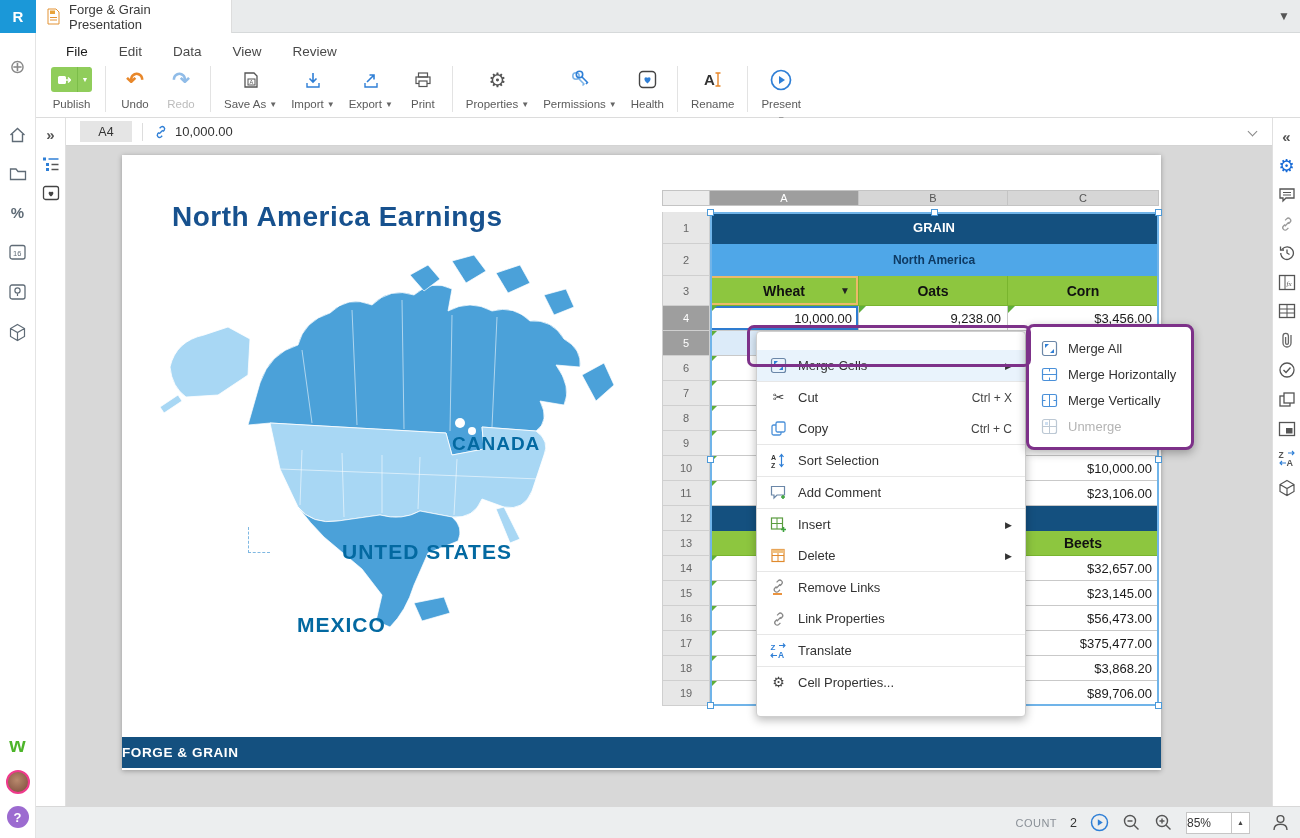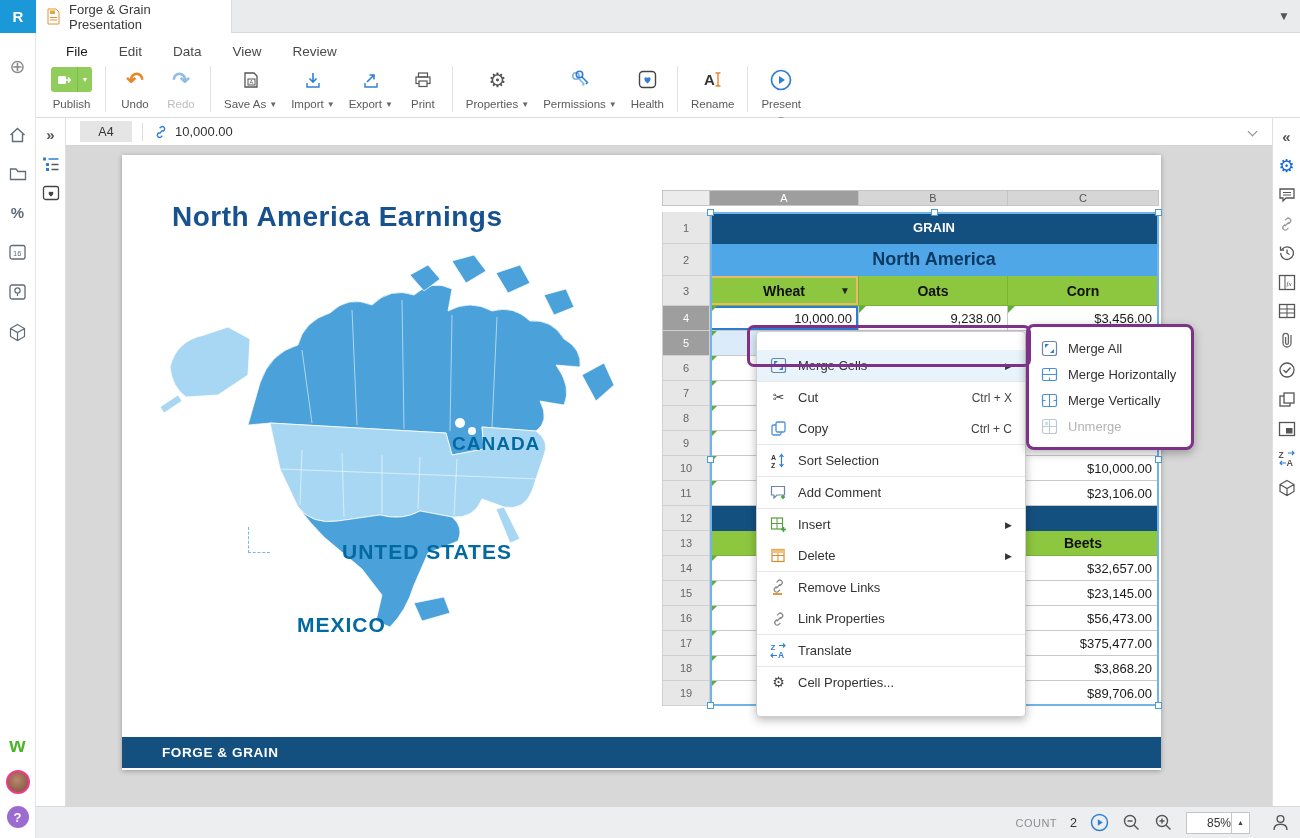--- a/index.html
+++ b/index.html
@@ -36,37 +36,37 @@
   .chev{width:7px;height:7px;border-right:1.6px solid #888;border-bottom:1.6px solid #888;transform:rotate(45deg)}
   
   .lrail{position:absolute;left:0;top:33px;width:36px;height:805px;background:#fff;border-right:1px solid #e4e4e4;display:flex;flex-direction:column;align-items:center}
   .lrail .ri{margin-top:22px}
   .istrip{position:absolute;left:36px;top:118px;width:30px;height:688px;background:#fff;border-right:1px solid #e0e0e0;display:flex;flex-direction:column;align-items:center;padding-top:8px;gap:13px}
   .rrail{position:absolute;left:1272px;top:118px;width:28px;height:688px;background:#fff;border-left:1px solid #e0e0e0;display:flex;flex-direction:column;align-items:center;padding-top:10px;gap:12px}
   
   .canvas{position:absolute;left:66px;top:146px;width:1206px;height:660px;background:#d8d8d8;overflow:hidden}
   .slide{position:absolute;left:56px;top:9px;width:1039px;height:615px;background:#fff;box-shadow:0 1px 5px rgba(0,0,0,.3)}
   .stitle{position:absolute;left:50px;top:46px;font-size:28px;font-weight:bold;color:#17518e;letter-spacing:.5px}
-  .sfooter{position:absolute;left:0;top:582px;width:1039px;height:31px;background:#14507f;color:#fff;font-weight:bold;font-size:13.5px;letter-spacing:.6px;display:flex;align-items:center;padding-left:40px}
+  .sfooter{position:absolute;left:0;top:582px;width:1039px;height:31px;background:#14507f;color:#fff;font-weight:bold;font-size:13.5px;letter-spacing:.6px;display:flex;align-items:center;}
   .maplbl{position:absolute;font-weight:bold;color:#0369a1;letter-spacing:1px}
   .dashcorner{position:absolute;left:126px;top:372px;width:22px;height:26px;border-left:1px dashed #7fb8e2;border-bottom:1px dashed #7fb8e2}
   
   .colstrip{position:absolute;left:596px;top:44px;display:flex;height:16px;font-size:11px;color:#555}
   .ch{border:1px solid #c4c4c4;border-left:none;background:#d6d6d6;display:flex;align-items:center;justify-content:center}
   .ch.corner{border-left:1px solid #c4c4c4;background:#ececec;width:48px}
   .ch.sel{background:#9e9e9e;color:#fff}
   .grid{position:absolute;left:596px;top:66px;width:497px}
   .tr{display:flex}
   .rh{width:48px;background:#e7e7e7;border:1px solid #cfcfcf;border-top:none;color:#666;font-size:11px;display:flex;align-items:center;justify-content:center}
   .rh.sel{background:#9e9e9e;color:#fff}
   .tc{position:relative;border-right:1px solid #c9c9c9;border-bottom:1px solid #c9c9c9;background:#fff;font-size:13px;display:flex;align-items:center}
   .ca{width:149px}.cb{width:149px}.cc{width:151px}.full{width:449px}
   .num{justify-content:flex-end;padding-right:6px;color:#1a1a1a}
   .r-title{background:#14507f;border-color:#14507f;color:#fff;font-weight:bold;font-size:13px;justify-content:center}
-  .r-sub{background:#4fa7e8;border-color:#4fa7e8;color:#0e3a63;font-weight:bold;font-size:18px;justify-content:center}
+  .r-sub{background:#4fa7e8;border-color:#4fa7e8;color:#0e3a63;font-weight:bold;font-size:12px;justify-content:center}
   .r-grn{background:#8dc63f;border-color:#79b52e;color:#111;font-weight:bold;font-size:14px;justify-content:center}
   .lt::before{content:"";position:absolute;left:0;top:0;border-top:7px solid #5fae3a;border-right:7px solid transparent}
   .a4{box-shadow:inset 0 0 0 2px #2e7cd0}
   .a5{background:#dcebf9}
   .wheat{box-shadow:inset 0 0 0 2px #ecb96a}
   .wcaret{position:absolute;right:8px;font-size:10px;color:#222}
   .selbox{position:absolute;left:644px;top:66px;width:449px;height:494px;border:2px solid #70b4e9;pointer-events:none;z-index:20}
   .hdl{position:absolute;width:7px;height:7px;background:#fff;border:1px solid #4d9ad8;z-index:21}
   
   .cmenu{position:absolute;left:690px;top:185px;width:270px;background:#fff;border:1px solid #cfcfcf;border-radius:4px;box-shadow:0 3px 10px rgba(0,0,0,.28);z-index:40;padding:18px 0}
@@ -77,21 +77,21 @@
   .cmsep{height:1px;background:#e7e7e7}
   .mic{width:17px;height:17px;flex:0 0 17px}
   .submenu{position:absolute;left:960px;top:178px;width:168px;background:#fff;border:3px solid #7d3189;border-radius:8px;box-shadow:0 3px 10px rgba(0,0,0,.3);z-index:45;padding:8px 0}
   .smi{height:26px;display:flex;align-items:center;gap:10px;padding:0 12px;font-size:13px;color:#333}
   .smi.dis{color:#b4b4b4}
   .pbox{position:absolute;left:681px;top:179px;width:284px;height:42px;border:3px solid #7d3189;border-radius:7px;z-index:50;pointer-events:none}
   
   .sbar{position:absolute;left:36px;top:806px;width:1264px;height:32px;background:#eceeef;border-top:1px solid #d8d8d8;display:flex;align-items:center;justify-content:flex-end;gap:13px;padding-right:10px}
   .cntl{font-size:11px;color:#8a9097;letter-spacing:.5px}
   .cntv{font-size:12.5px;color:#333}
-  .zbox{width:46px;height:22px;border:1px solid #c6c6c6;background:#fff;font-size:12px;text-align:right;font-family:"Liberation Sans",sans-serif;color:#333}
+  .zbox{width:46px;height:22px;border:1px solid #c6c6c6;background:#fff;font-size:12px;text-align:left;font-family:"Liberation Sans",sans-serif;color:#333}
   .zspin{width:18px;height:22px;border:1px solid #c6c6c6;border-left:none;background:#fff;display:flex;align-items:center;justify-content:center;font-size:7px;color:#444;margin-left:-13px}
   .avatar{width:24px;height:24px;border-radius:50%;background:radial-gradient(circle at 45% 40%,#b98a6e,#7a4a3a);border:2px solid #ef3a8c}
   .qmark{width:22px;height:22px;border-radius:50%;background:#9c6bd0;color:#fff;font-size:13px;font-weight:bold;display:flex;align-items:center;justify-content:center}
   .wlogo{color:#4db52a;font-size:21px;font-weight:bold;line-height:1}
 </style>
 </head>
 <body>
 
 <div class="tabbar">
   <div class="rbox">R</div>

